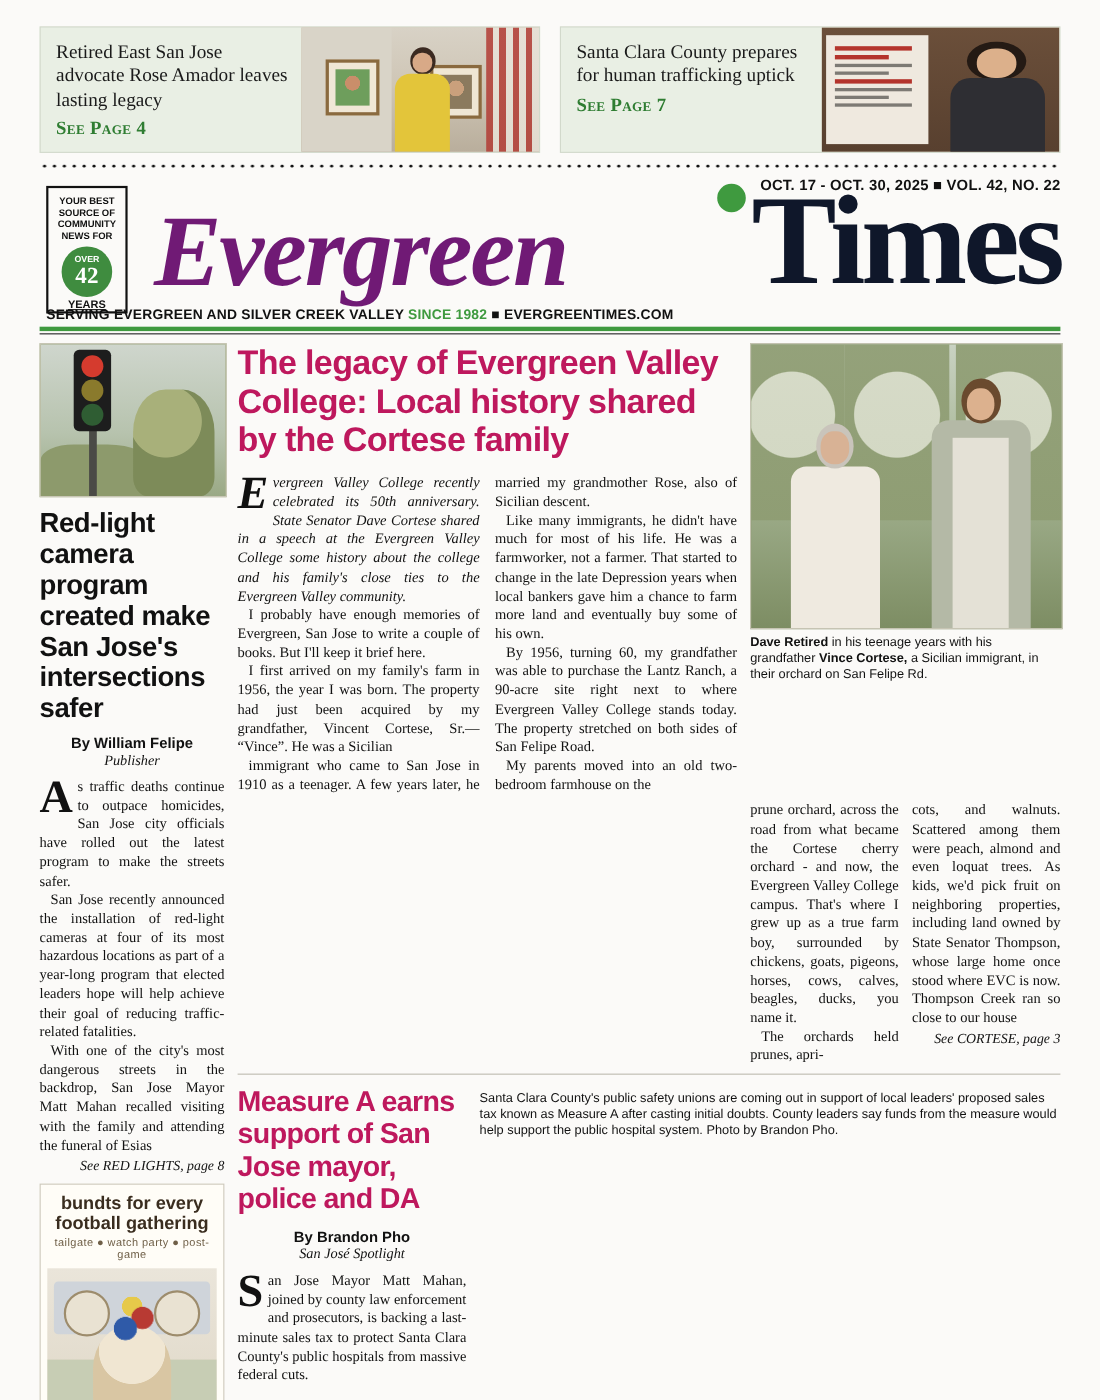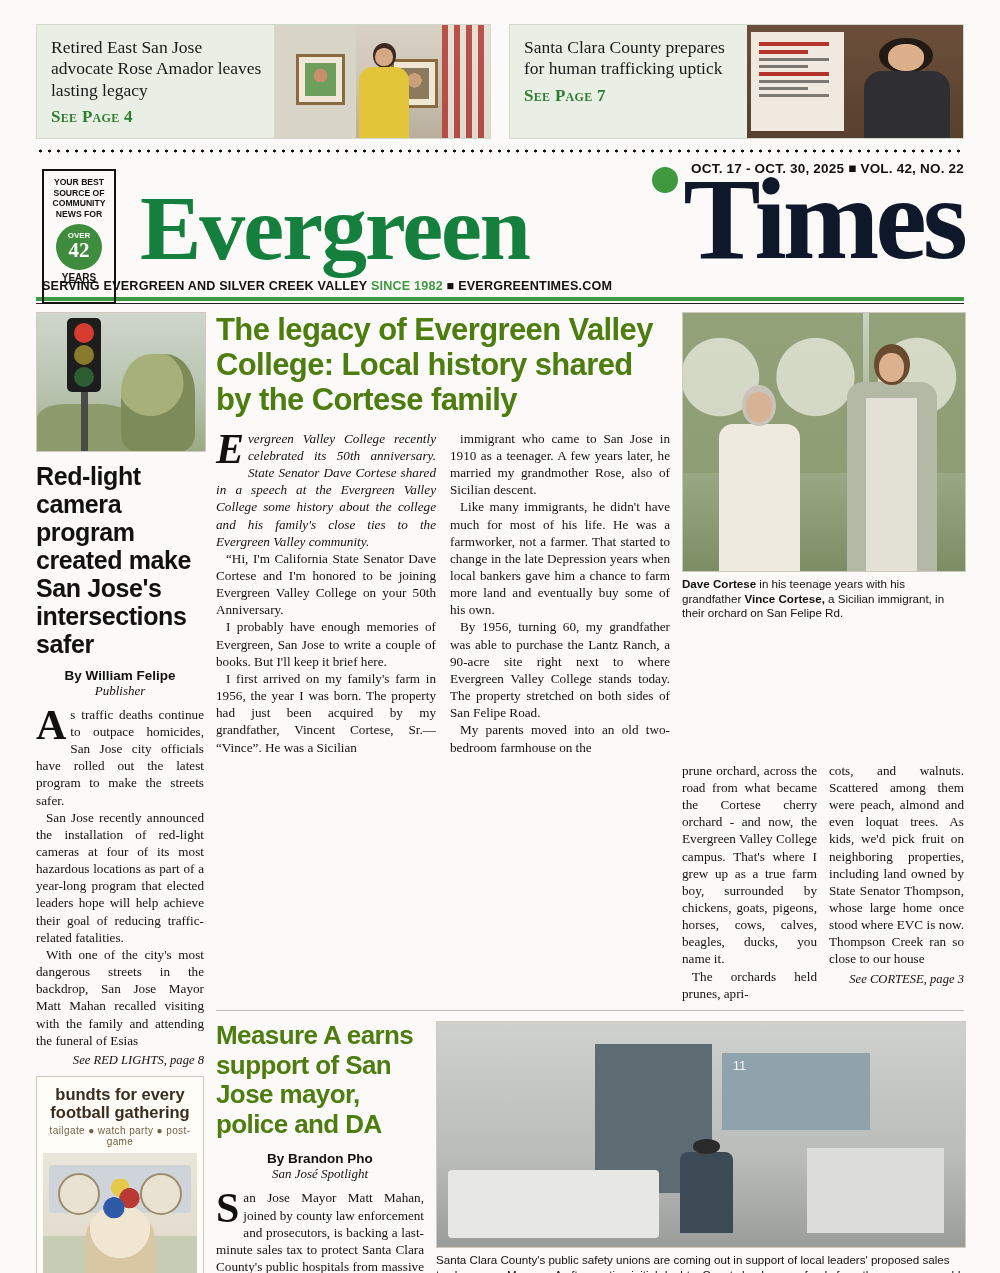--- a/index.html
+++ b/index.html
@@ -66,39 +66,39 @@
   }
 
   
   .masthead{position:relative;height:132px;}
   .issueline{
     position:absolute;right:0;top:2px;
     font-family:"Liberation Sans",sans-serif;font-weight:bold;font-size:13.5px;
     letter-spacing:.2px;color:#111;text-align:right;
   }
   .badge{
-    position:absolute;left:6px;top:10px;width:74px;height:135px;
+    position:absolute;left:6px;top:10px;width:74px;height:116px;
     border:2px solid #111;text-align:center;
     font-family:"Liberation Sans",sans-serif;font-size:8.6px;font-weight:bold;
     line-height:1.25;padding-top:6px;box-sizing:border-box;color:#111;
   }
   .badge .circ{
     width:46px;height:46px;border-radius:50%;background:#3f8c3f;color:#fff;
     margin:4px auto 2px auto;display:flex;flex-direction:column;justify-content:center;
   }
   .badge .circ .over{font-size:8px;line-height:1;}
   .badge .circ .num{font-size:21px;line-height:1;font-family:"Liberation Serif",serif;}
   .badge .yrs{font-size:10px;text-decoration:underline;}
   .logo{
     position:absolute;left:104px;top:-6px;right:0;height:120px;
     font-family:"Liberation Serif",serif;
     white-space:nowrap;
   }
   .logo .ever{
-    font-size:92px;font-weight:bold;color:#15803d;letter-spacing:-2px;
+    font-size:92px;font-weight:bold;font-style:italic;color:#701a75;letter-spacing:-2px;
     position:absolute;left:0;top:22px;
   }
   .logo .times{
     font-size:116px;font-weight:bold;color:#0f172a;letter-spacing:-4px;
     position:absolute;right:0;top:0px;
   }
   .logo .dot{
     position:absolute;width:26px;height:26px;border-radius:50%;background:#3f9a3f;
     left:512px;top:14px;
   }
@@ -147,21 +147,21 @@
     float:left;font-size:42px;line-height:34px;padding:2px 4px 0 0;font-weight:bold;
     font-family:"Liberation Serif",serif;
   }
   .jump{font-style:italic;text-align:right;font-size:12.6px;margin-top:4px;}
 
   .hairline{height:1px;background:#bdb9ae;margin:8px 0;}
 
   
   .headline-main{
     font-family:"Liberation Sans",sans-serif;font-weight:bold;
-    font-size:31px;line-height:1.14;letter-spacing:-.6px;color:#4d7c0f;margin:0 0 12px 0;
+    font-size:31px;line-height:1.14;letter-spacing:-.6px;color:#be185d;margin:0 0 12px 0;
   }
   .lede{font-style:italic;}
   .two-col{column-count:2;column-gap:14px;}
 
   .top-photo{
     width:100%;height:258px;position:relative;overflow:hidden;border:1px solid #cfcabd;
     background:#7a8e5f;
   }
   .tp-sky{position:absolute;inset:0;background:linear-gradient(180deg,#c9d2c2 0%,#a9b898 40%,#7d8d63 100%);}
   .tp-tree{position:absolute;top:0;width:34%;height:62%;background:radial-gradient(circle at 50% 40%,#d8dcc9 0 36%,#8e9c72 37% 100%);opacity:.9;}
@@ -347,21 +347,20 @@
       </div>
     </div>
 
     <div class="colC">
 
       <div style="display:flex;gap:12px;">
         <div style="flex:1;">
           <h1 class="headline-main">The legacy of Evergreen Valley College: Local history shared by the Cortese family</h1>
           <div class="two-col">
             <p class="body first lede dropcap">Evergreen Valley College recently celebrated its 50th anniversary. State Senator Dave Cortese shared in a speech at the Evergreen Valley College some history about the college and his family's close ties to the Evergreen Valley community.</p>
-            <p class="body">“Hi, I'm California State Senator Dave Cortese and I'm honored to be joining Evergreen Valley College on your 50th Anniversary.</p>
             <p class="body">I probably have enough memories of Evergreen, San Jose to write a couple of books. But I'll keep it brief here.</p>
             <p class="body">I first arrived on my family's farm in 1956, the year I was born. The property had just been acquired by my grandfather, Vincent Cortese, Sr.— “Vince”. He was a Sicilian</p>
             <p class="body">immigrant who came to San Jose in 1910 as a teenager. A few years later, he married my grandmother Rose, also of Sicilian descent.</p>
             <p class="body">Like many immigrants, he didn't have much for most of his life. He was a farmworker, not a farmer. That started to change in the late Depression years when local bankers gave him a chance to farm more land and eventually buy some of his own.</p>
             <p class="body">By 1956, turning 60, my grandfather was able to purchase the Lantz Ranch, a 90-acre site right next to where Evergreen Valley College stands today. The property stretched on both sides of San Felipe Road.</p>
             <p class="body">My parents moved into an old two-bedroom farmhouse on the</p>
           </div>
         </div>
 
         <div style="width:282px;flex:0 0 282px;">
@@ -376,21 +375,21 @@
                 <div class="f"></div>
               </div>
             <div class="tp-man m2">
                 <div class="b"></div>
                 <div class="b2"></div>
                 <div class="h"></div>
                 <div class="f"></div>
               </div>
           </div>
           <div class="caption">
-            <b>Dave Cortese</b><span> in his teenage years with his grandfather </span><b>Vince Cortese,</b><span> a Sicilian immigrant, in their orchard on San Felipe Rd.</span>
+            <b>Dave Retired</b><span> in his teenage years with his grandfather </span><b>Vince Cortese,</b><span> a Sicilian immigrant, in their orchard on San Felipe Rd.</span>
           </div>
         </div>
       </div>
 
       <div style="display:flex;gap:12px;margin-top:6px;">
         <div style="flex:1;"></div>
         <div style="width:282px;flex:0 0 282px;display:flex;gap:12px;">
           <div style="flex:1;">
             <p class="body first">prune orchard, across the road from what became the Cortese cherry orchard - and now, the Evergreen Valley College campus. That's where I grew up as a true farm boy, surrounded by chickens, goats, pigeons, horses, cows, calves, beagles, ducks, you name it.</p>
             <p class="body">The orchards held prunes, apri-</p>
@@ -407,29 +406,20 @@
       <div class="measure">
         <div class="mcol">
           <h2 class="headline-main" style="font-size:26px;">Measure A earns support of San Jose mayor, police and DA</h2>
           <div class="byline">By Brandon Pho</div>
           <div class="byline-sub">San José Spotlight</div>
           <p class="body first dropcap">San Jose Mayor Matt Mahan, joined by county law enforcement and prosecutors, is backing a last-minute sales tax to protect Santa Clara County's public hospitals from massive federal cuts.</p>
 
         </div>
 
         <div class="mmain">
-          <div class="hospital">
-            <div class="hp-wall"></div>
-            <div class="hp-win"></div>
-            <div class="hp-num">11</div>
-            <div class="hp-door"></div>
-            <div class="hp-bed"></div>
-            <div class="hp-cart"></div>
-            <div class="hp-person"></div>
-          </div>
           <div class="caption">Santa Clara County's public safety unions are coming out in support of local leaders' proposed sales tax known as Measure A after casting initial doubts. County leaders say funds from the measure would help support the public hospital system. Photo by Brandon Pho.</div>
 
         </div>
       </div>
 
     </div>
   </div>
 
 </div>
 

